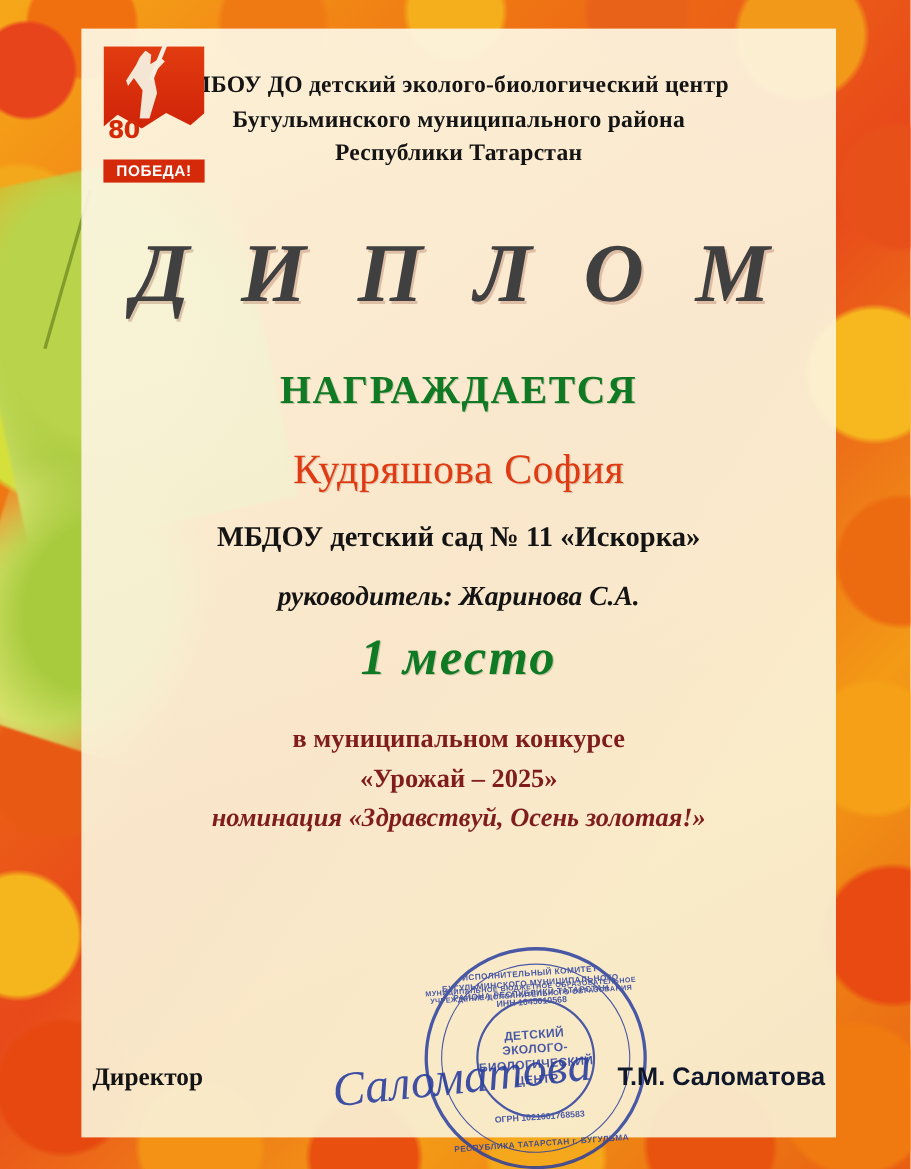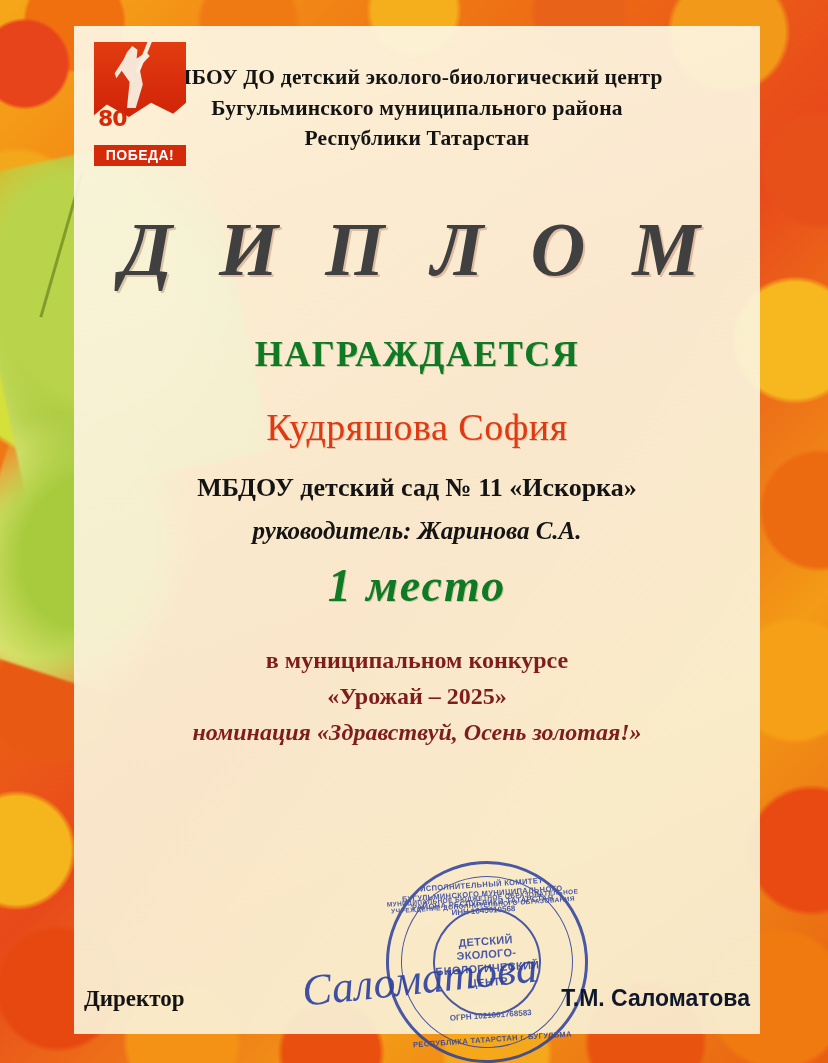--- a/index.html
+++ b/index.html
@@ -223,21 +223,21 @@
 
   .institution {
     margin-top: 24px;
     font-family: "Liberation Serif", serif;
     font-weight: bold;
     font-size: 26px;
     color: #141414;
   }
 
   .supervisor {
-    margin-top: 14px;
+    margin-top: 26px;
     font-family: "Liberation Serif", serif;
     font-weight: bold;
     font-style: italic;
     font-size: 25px;
     color: #141414;
   }
 
   .place {
     margin-top: 14px;
     font-family: Liberation Serif, serif;
@@ -334,21 +334,21 @@
     text-align: center;
     font-family: "Liberation Sans", sans-serif;
     font-size: 8px;
     font-weight: bold;
   }
 
   
   .sign-row {
     position: absolute;
     left: 0;
-    bottom: 20px;
+    bottom: 40px;
     width: 686px;
     display: flex;
     align-items: flex-end;
     justify-content: space-between;
     padding: 0 10px;
     box-sizing: border-box;
   }
   .sign-left {
     font-family: "Liberation Serif", serif;
     font-weight: bold;

